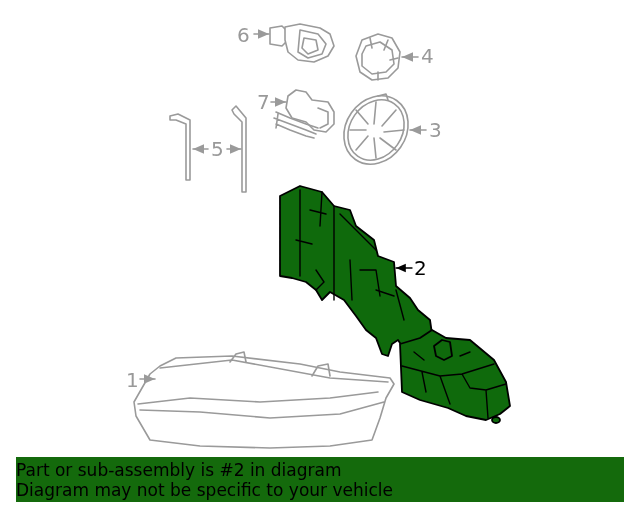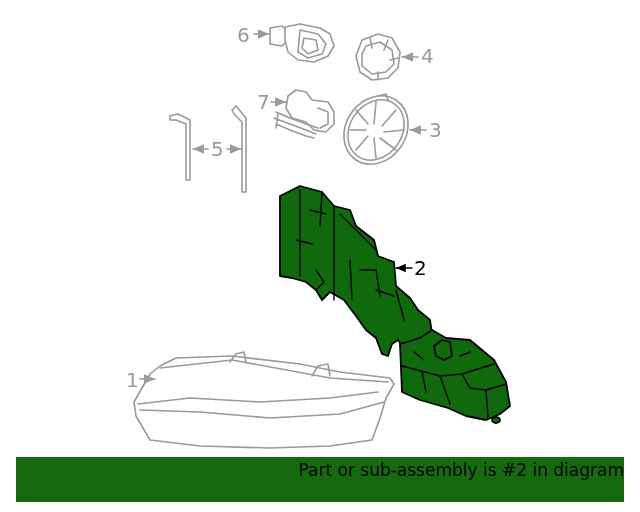--- a/index.html
+++ b/index.html
@@ -5,21 +5,21 @@
   html, body { margin:0; padding:0; background:#ffffff; }
   body { width:640px; height:512px; position:relative; overflow:hidden; font-family:"DejaVu Sans", sans-serif; }
   #diagram { position:absolute; left:0; top:0; width:640px; height:512px; }
   .callout { font-family:"DejaVu Sans", sans-serif; font-size:20px; fill:#999999; }
   .callout.active { fill:#000000; }
   .gray { fill:none; stroke:#9a9a9a; stroke-width:1.6; stroke-linejoin:round; stroke-linecap:round; }
   .grayfill { fill:#ffffff; stroke:#9a9a9a; stroke-width:1.6; stroke-linejoin:round; }
   .part2 { fill:#0f6a0c; stroke:#000000; stroke-width:1.8; stroke-linejoin:round; }
   .part2line { fill:none; stroke:#000000; stroke-width:1.4; stroke-linejoin:round; stroke-linecap:round; }
   #banner { position:absolute; left:16px; top:457px; width:608px; height:45px; background:#146a0c;
-            color:#000000; text-align:right; font-size:17px; line-height:20px; padding-top:3px; box-sizing:border-box; }
+            color:#000000; text-align:left; font-size:17px; line-height:20px; padding-top:3px; box-sizing:border-box; }
   #banner div { white-space:nowrap; }
 </style>
 </head>
 <body>
 
 <svg id="diagram" viewBox="0 0 640 512" xmlns="http://www.w3.org/2000/svg">
   <defs>
     <marker id="arrG" markerWidth="8" markerHeight="8" refX="7" refY="4" orient="auto">
       <path d="M0,1 L7,4 L0,7 Z" fill="#9a9a9a"></path>
     </marker>
@@ -87,13 +87,14 @@
     <path class="part2" d="M434,346 L442,340 L450,342 L452,356 L444,360 L436,356 Z"></path>
     <path class="part2line" d="M402,366 L440,376 L462,374 L494,364 M440,376 L450,404 M462,374 L470,388 L486,390 L506,384 M486,390 L488,418 M422,372 L426,392 M414,352 L424,360 M460,356 L470,352"></path>
     <ellipse class="part2" cx="496" cy="420" rx="4" ry="3"></ellipse>
     <text class="callout active" x="414" y="275">2</text>
     <line class="part2line" x1="412" y1="268" x2="396" y2="268" marker-end="url(#arrB)"></line>
   </g>
 </svg>
 
 <div id="banner">
   <div>Part or sub-assembly is #2 in diagram</div>
+  <div>Diagram may not be specific to your vehicle</div>
 </div>
 
 </body></html>

